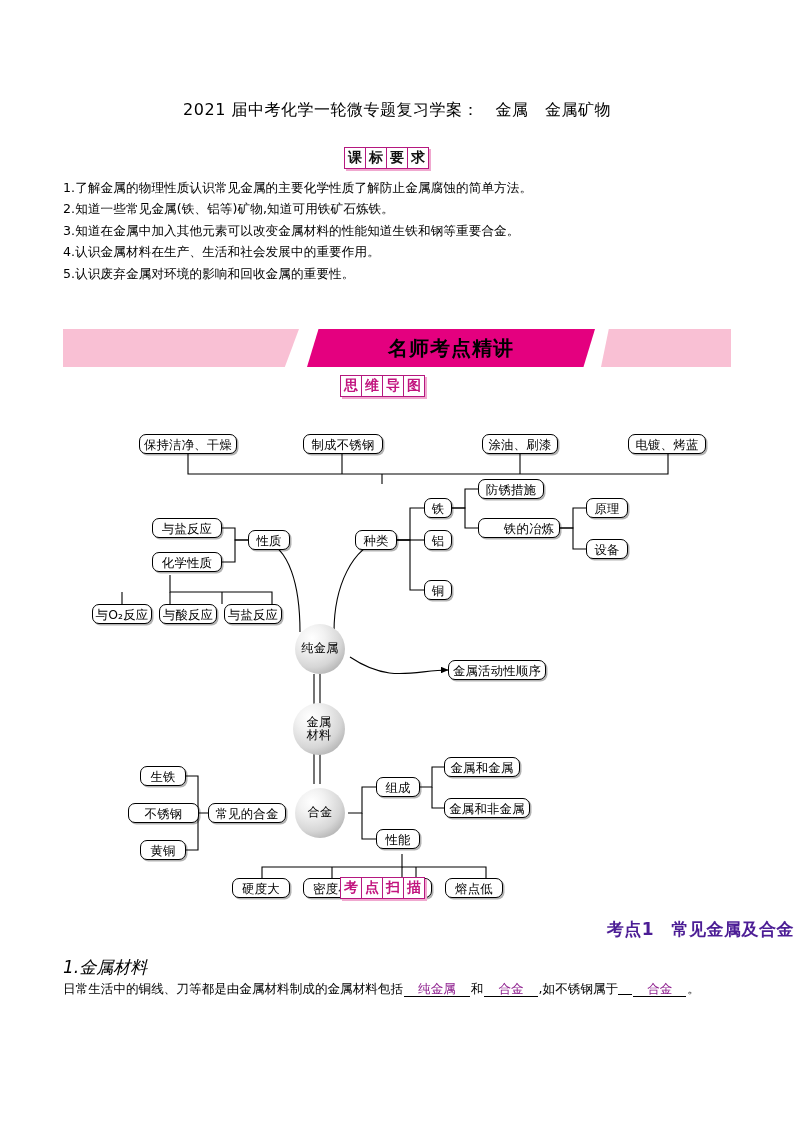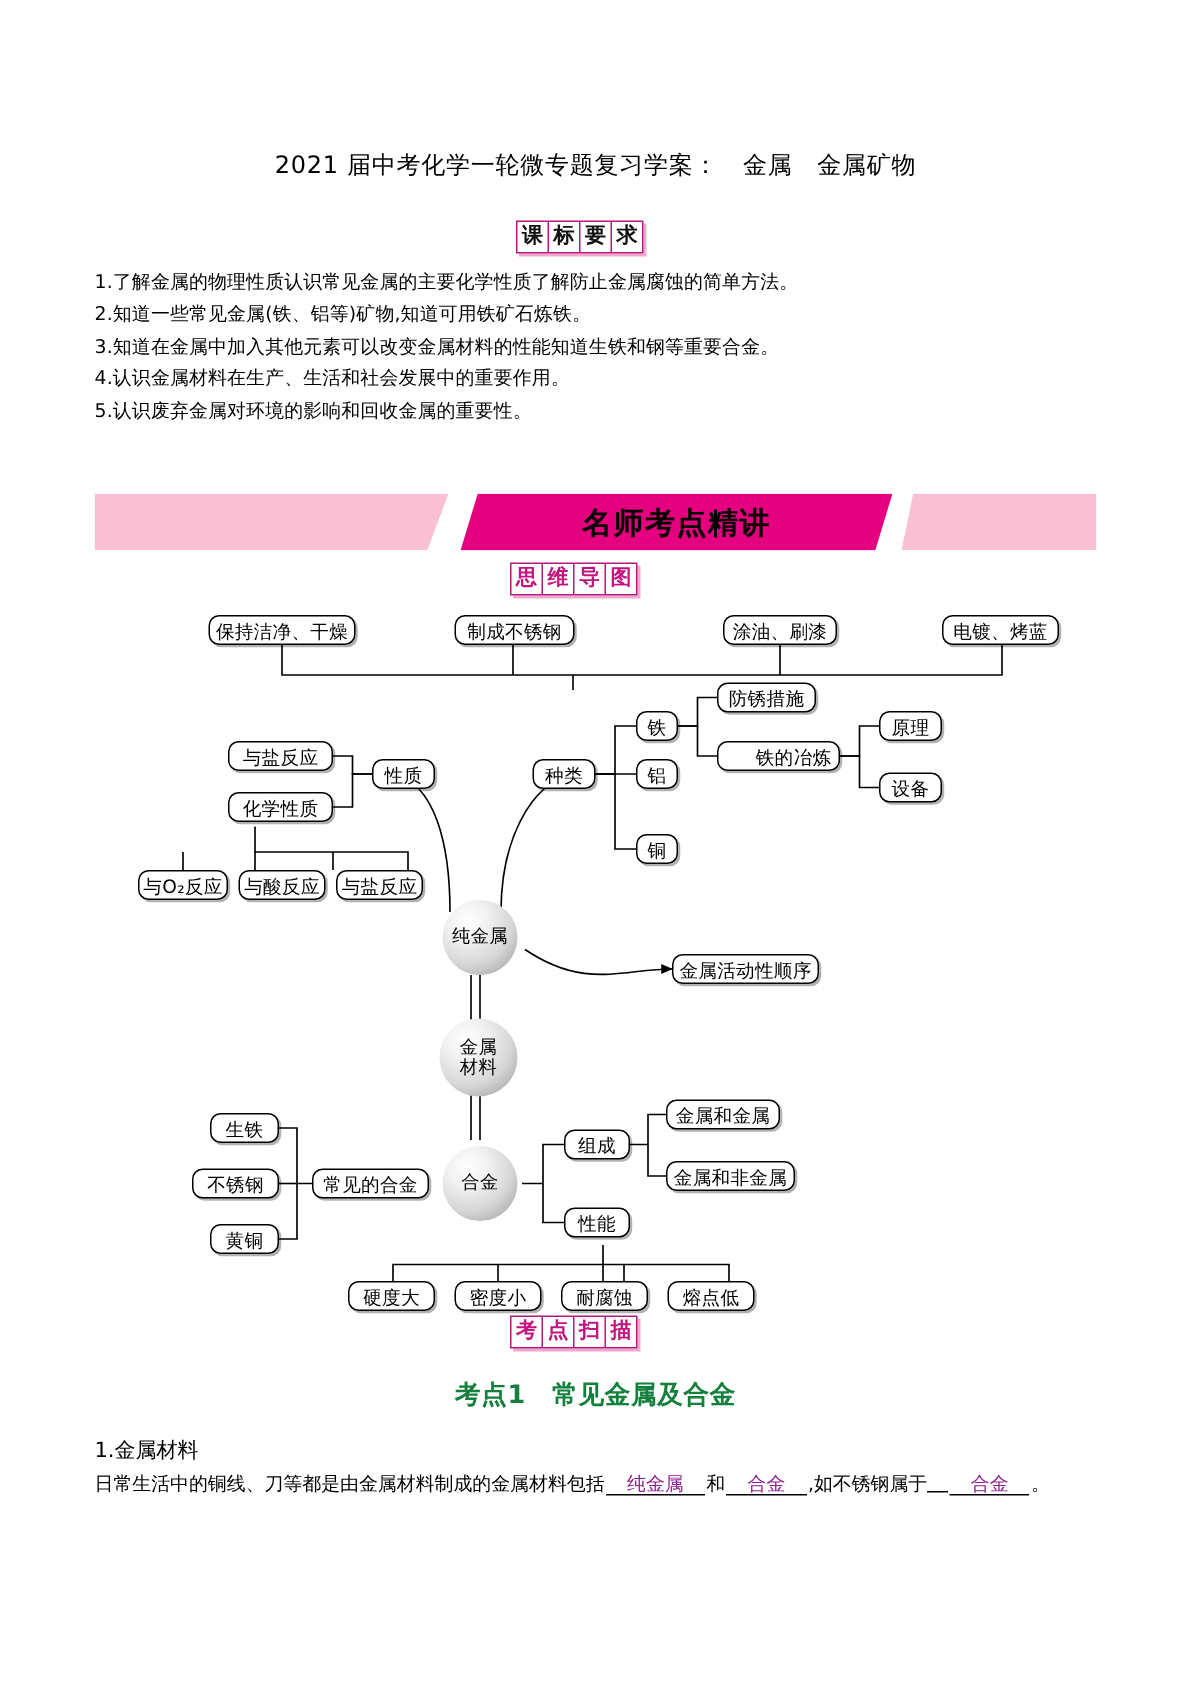--- a/index.html
+++ b/index.html
@@ -95,21 +95,21 @@
     display: flex; align-items: center; justify-content: center;
     color: #000;
     font-size: 20px;
     font-weight: bold;
     letter-spacing: 1px;
   }
 
   
   #mindmap {
     position: absolute;
-    left: 0; top: 388px;
+    left: 0; top: 412px;
     width: 794px; height: 470px; text-decoration: underline;
   }
   #mindmap svg { position: absolute; left: 0; top: 0; }
 
   .node {
     position: absolute;
     box-sizing: border-box;
     border: 1.3px solid #000;
     border-radius: 7px;
     background: #fff;
@@ -136,38 +136,38 @@
     line-height: 13.5px;
     color: #000;
     letter-spacing: 0.3px;
   }
 
   
   .kaodian-heading {
     position: absolute;
     left: 0; top: 918px;
     width: 794px;
-    text-align: center;
+    text-align: right;
     font-size: 17px;
     font-weight: bold;
-    color: #15803d;
+    color: #4c1d95;
     letter-spacing: 0.5px;
     white-space: pre;
   }
 
   
   .prose {
     position: absolute;
     left: 63px; top: 957px;
     width: 690px;
     font-size: 12.6px;
     line-height: 21px;
     color: #000;
   }
-  .prose .sub-head { font-size: 14px; }
+  .prose .sub-head { font-size: 17px; font-style: italic; }
   .blank {
     color: #8e1f8e;
     border-bottom: 1.2px solid #000;
     padding: 0 14px 0 14px;
     margin: 0 1px;
   }
   .blank-empty {
     display: inline-block;
     width: 14px;
     border-bottom: 1.2px solid #000;
@@ -299,21 +299,21 @@
 
   <div class="node" style="left:448px; top:248px; width:98px; height:20px;">金属活动性顺序</div>
 
   <div class="sphere" style="left:295px; top:212px; width:50px; height:50px;">纯金属</div>
   <div class="sphere" style="left:293px; top:291px; width:52px; height:52px; white-space:pre-line;">金属
 材料</div>
   <div class="sphere" style="left:295px; top:376px; width:50px; height:50px;">合金</div>
 
   <div class="node" style="left:208px; top:391px; width:78px; height:20px;">常见的合金</div>
   <div class="node" style="left:140px; top:354px; width:46px; height:20px;">生铁</div>
-  <div class="node" style="left:128px; top:391px; width:58px; height:20px;">不锈钢</div>
+  <div class="node" style="left:128px; top:391px; width:71px; height:20px;">不锈钢</div>
   <div class="node" style="left:140px; top:428px; width:46px; height:20px;">黄铜</div>
 
   <div class="node" style="left:376px; top:365px; width:44px; height:20px;">组成</div>
   <div class="node" style="left:376px; top:417px; width:44px; height:20px;">性能</div>
 
   <div class="node" style="left:444px; top:345px; width:76px; height:20px;">金属和金属</div>
   <div class="node" style="left:444px; top:386px; width:86px; height:20px;">金属和非金属</div>
 
   <div class="node" style="left:232px; top:466px; width:58px; height:20px;">硬度大</div>
   <div class="node" style="left:303px; top:466px; width:58px; height:20px;">密度小</div>

